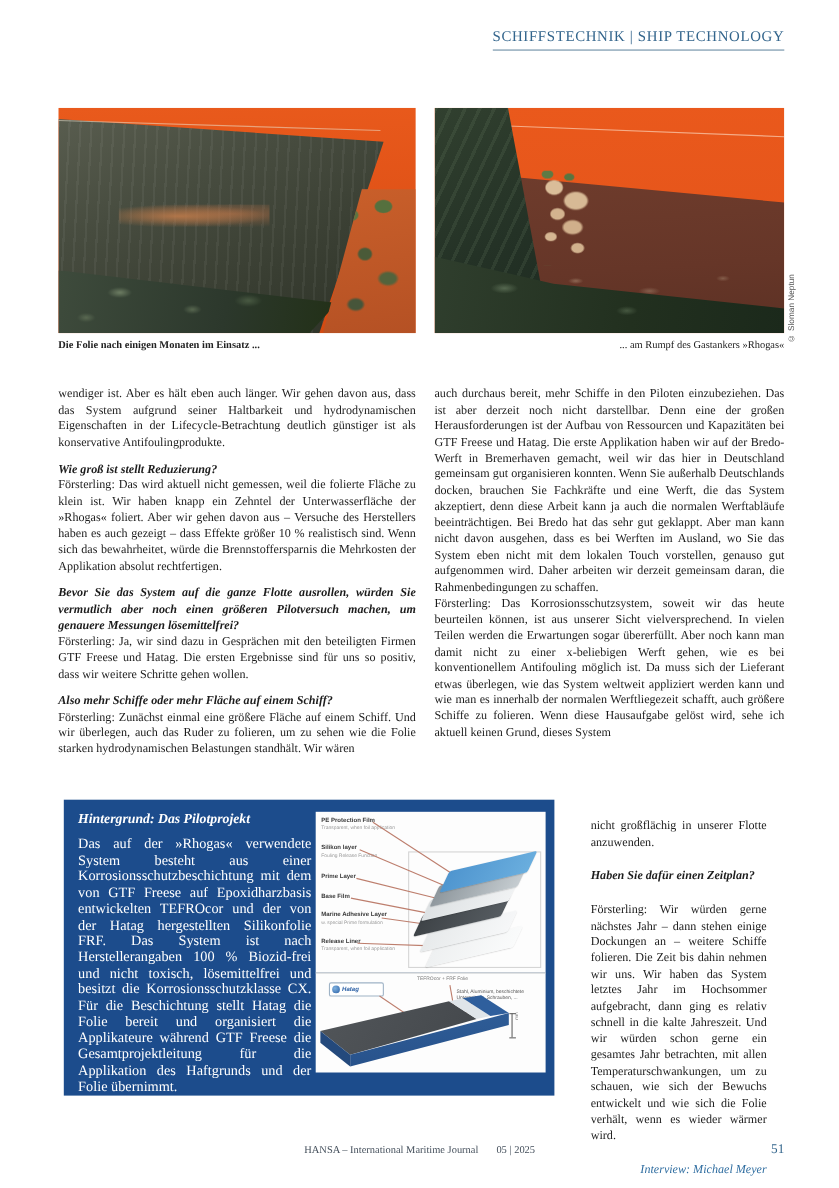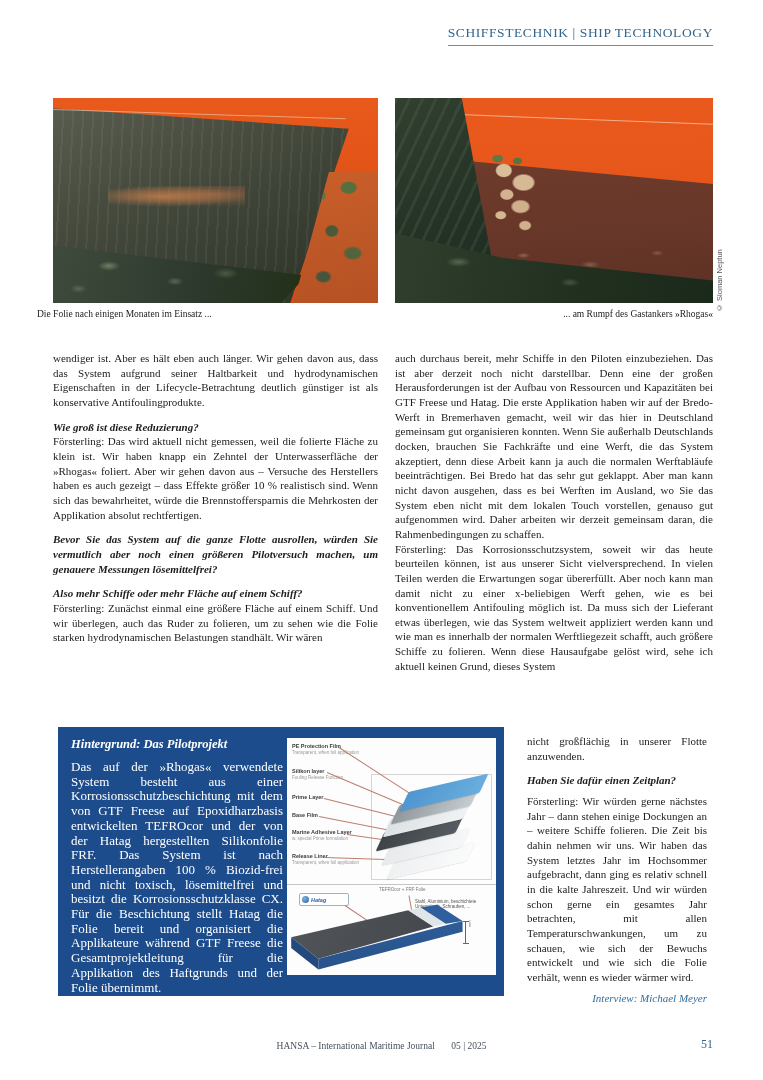--- a/index.html
+++ b/index.html
@@ -66,35 +66,35 @@
                           radial-gradient(14px 10px at 52% 60%,#d0af8b 55%,transparent 72%),
                           radial-gradient(8px 6px at 26% 70%,#d5b692 58%,transparent 75%),
                           radial-gradient(9px 7px at 58% 82%,#d1b18d 55%,transparent 75%); }
   .pr-water  { position:absolute; inset:0;
                clip-path:polygon(0 66%,34% 78%,100% 89%,100% 100%,0 100%);
                background:radial-gradient(18px 7px at 20% 80%,rgba(150,175,140,0.4),transparent 70%),
                           radial-gradient(14px 6px at 55% 90%,rgba(135,160,125,0.35),transparent 70%),
                           linear-gradient(100deg,#31402f,#22301f 60%,#1b291b); }
 
   .caption { position:absolute; top:309px; font-size:9.5px; color:#222; }
-  .caption-left  { left:37px; }
+  .caption-left  { left:53px;font-weight:bold; }
   .caption-right { right:50px; text-align:right; }
   .photo-credit  { position:absolute; left:715px; top:222px; height:90px; font-family:"Liberation Sans",sans-serif;
                    font-size:7.5px; color:#555; writing-mode:vertical-rl; transform:rotate(180deg); }
 
   
   .col { position:absolute; top:351px; text-align:justify; font-size:11px; line-height:14.65px; }
   .col-left  { left:53px;  width:325px; }
   .col-right { left:395px; width:318px; }
   .col p { margin:0; }
   .question { font-weight:bold; font-style:italic; margin-top:10px !important; }
   .speaker  { font-weight:normal; }
   .col-narrow { position:absolute; left:521px; top:728px; width:192px; text-align:justify;
                 font-size:11px; line-height:14.65px; }
-  .col-narrow p { margin:6px; }
+  .col-narrow p { margin:16px; }
   .interview-credit { margin-top:3px !important; text-align:right; font-style:italic; color:#2f6da0; }
 
   
   .infobox { position:absolute; left:58px; top:727px; width:446px; height:269px; background:#1c4c8c; }
   .infobox-textcol { position:absolute; left:13px; top:10px; width:212px; color:#ffffff; }
   .infobox-title { font-style:italic; font-weight:bold; font-size:12.5px; margin-bottom:8px; }
   .infobox-body  { font-size:13px; line-height:14.7px; text-align:justify; }
 
   
   .diagram { position:absolute; left:229px; top:11px; width:209px; height:237px;
@@ -167,23 +167,24 @@
     <div class="pr-panel-hl"></div>
     <div class="pr-water"></div>
   </div>
 
   <div class="caption caption-left">Die Folie nach einigen Monaten im Einsatz ...</div>
   <div class="caption caption-right">... am Rumpf des Gastankers »Rhogas«</div>
   <div class="photo-credit">© Sloman Neptun</div>
 
   <div class="col col-left">
     <p>wendiger ist. Aber es hält eben auch länger. Wir gehen davon aus, dass das System aufgrund seiner Haltbarkeit und hydrodynamischen Eigenschaften in der Lifecycle-Betrachtung deutlich günstiger ist als konservative Antifoulingprodukte.</p>
-    <p class="question">Wie groß ist diese Reduzierung?</p>
+    <p class="question">Wie groß ist stellt Reduzierung?</p>
     <p><span class="speaker">Försterling:</span><span> Das wird aktuell nicht gemessen, weil die folierte Fläche zu klein ist. Wir haben knapp ein Zehntel der Unterwasserfläche der »Rhogas« foliert. Aber wir gehen davon aus – Versuche des Herstellers haben es auch gezeigt – dass Effekte größer 10 % realistisch sind. Wenn sich das bewahrheitet, würde die Brennstoffersparnis die Mehrkosten der Applikation absolut rechtfertigen.</span></p>
     <p class="question">Bevor Sie das System auf die ganze Flotte ausrollen, würden Sie vermutlich aber noch einen größeren Pilotversuch machen, um genauere Messungen lösemittelfrei?</p>
+    <p><span class="speaker">Försterling:</span><span> Ja, wir sind dazu in Gesprächen mit den beteiligten Firmen GTF Freese und Hatag. Die ersten Ergebnisse sind für uns so positiv, dass wir weitere Schritte gehen wollen.</span></p>
     <p class="question">Also mehr Schiffe oder mehr Fläche auf einem Schiff?</p>
     <p><span class="speaker">Försterling:</span><span> Zunächst einmal eine größere Fläche auf einem Schiff. Und wir überlegen, auch das Ruder zu folieren, um zu sehen wie die Folie starken hydrodynamischen Belastungen standhält. Wir wären</span></p>
   </div>
 
   <div class="col col-right">
     <p>auch durchaus bereit, mehr Schiffe in den Piloten einzubeziehen. Das ist aber derzeit noch nicht darstellbar. Denn eine der großen Herausforderungen ist der Aufbau von Ressourcen und Kapazitäten bei GTF Freese und Hatag. Die erste Applikation haben wir auf der Bredo-Werft in Bremerhaven gemacht, weil wir das hier in Deutschland gemeinsam gut organisieren konnten. Wenn Sie außerhalb Deutschlands docken, brauchen Sie Fachkräfte und eine Werft, die das System akzeptiert, denn diese Arbeit kann ja auch die normalen Werftabläufe beeinträchtigen. Bei Bredo hat das sehr gut geklappt. Aber man kann nicht davon ausgehen, dass es bei Werften im Ausland, wo Sie das System eben nicht mit dem lokalen Touch vorstellen, genauso gut aufgenommen wird. Daher arbeiten wir derzeit gemeinsam daran, die Rahmenbedingungen zu schaffen.</p>
     <p><span class="speaker">Försterling:</span><span> Das Korrosionsschutzsystem, soweit wir das heute beurteilen können, ist aus unserer Sicht vielversprechend. In vielen Teilen werden die Erwartungen sogar übererfüllt. Aber noch kann man damit nicht zu einer x-beliebigen Werft gehen, wie es bei konventionellem Antifouling möglich ist. Da muss sich der Lieferant etwas überlegen, wie das System weltweit appliziert werden kann und wie man es innerhalb der normalen Werftliegezeit schafft, auch größere Schiffe zu folieren. Wenn diese Hausaufgabe gelöst wird, sehe ich aktuell keinen Grund, dieses System</span></p>
   </div>
 
   <div class="col-narrow">

